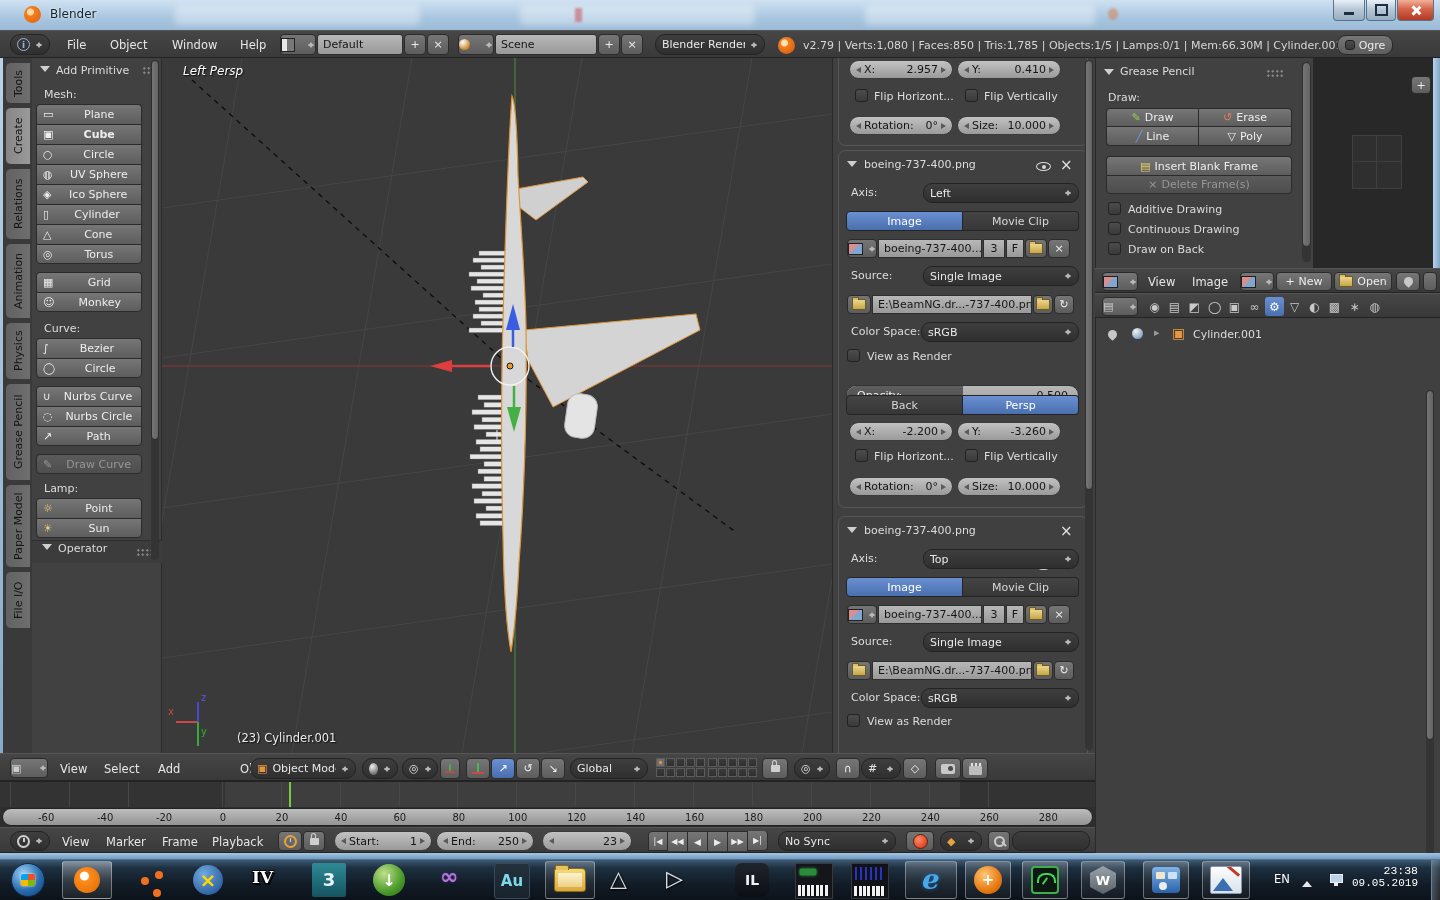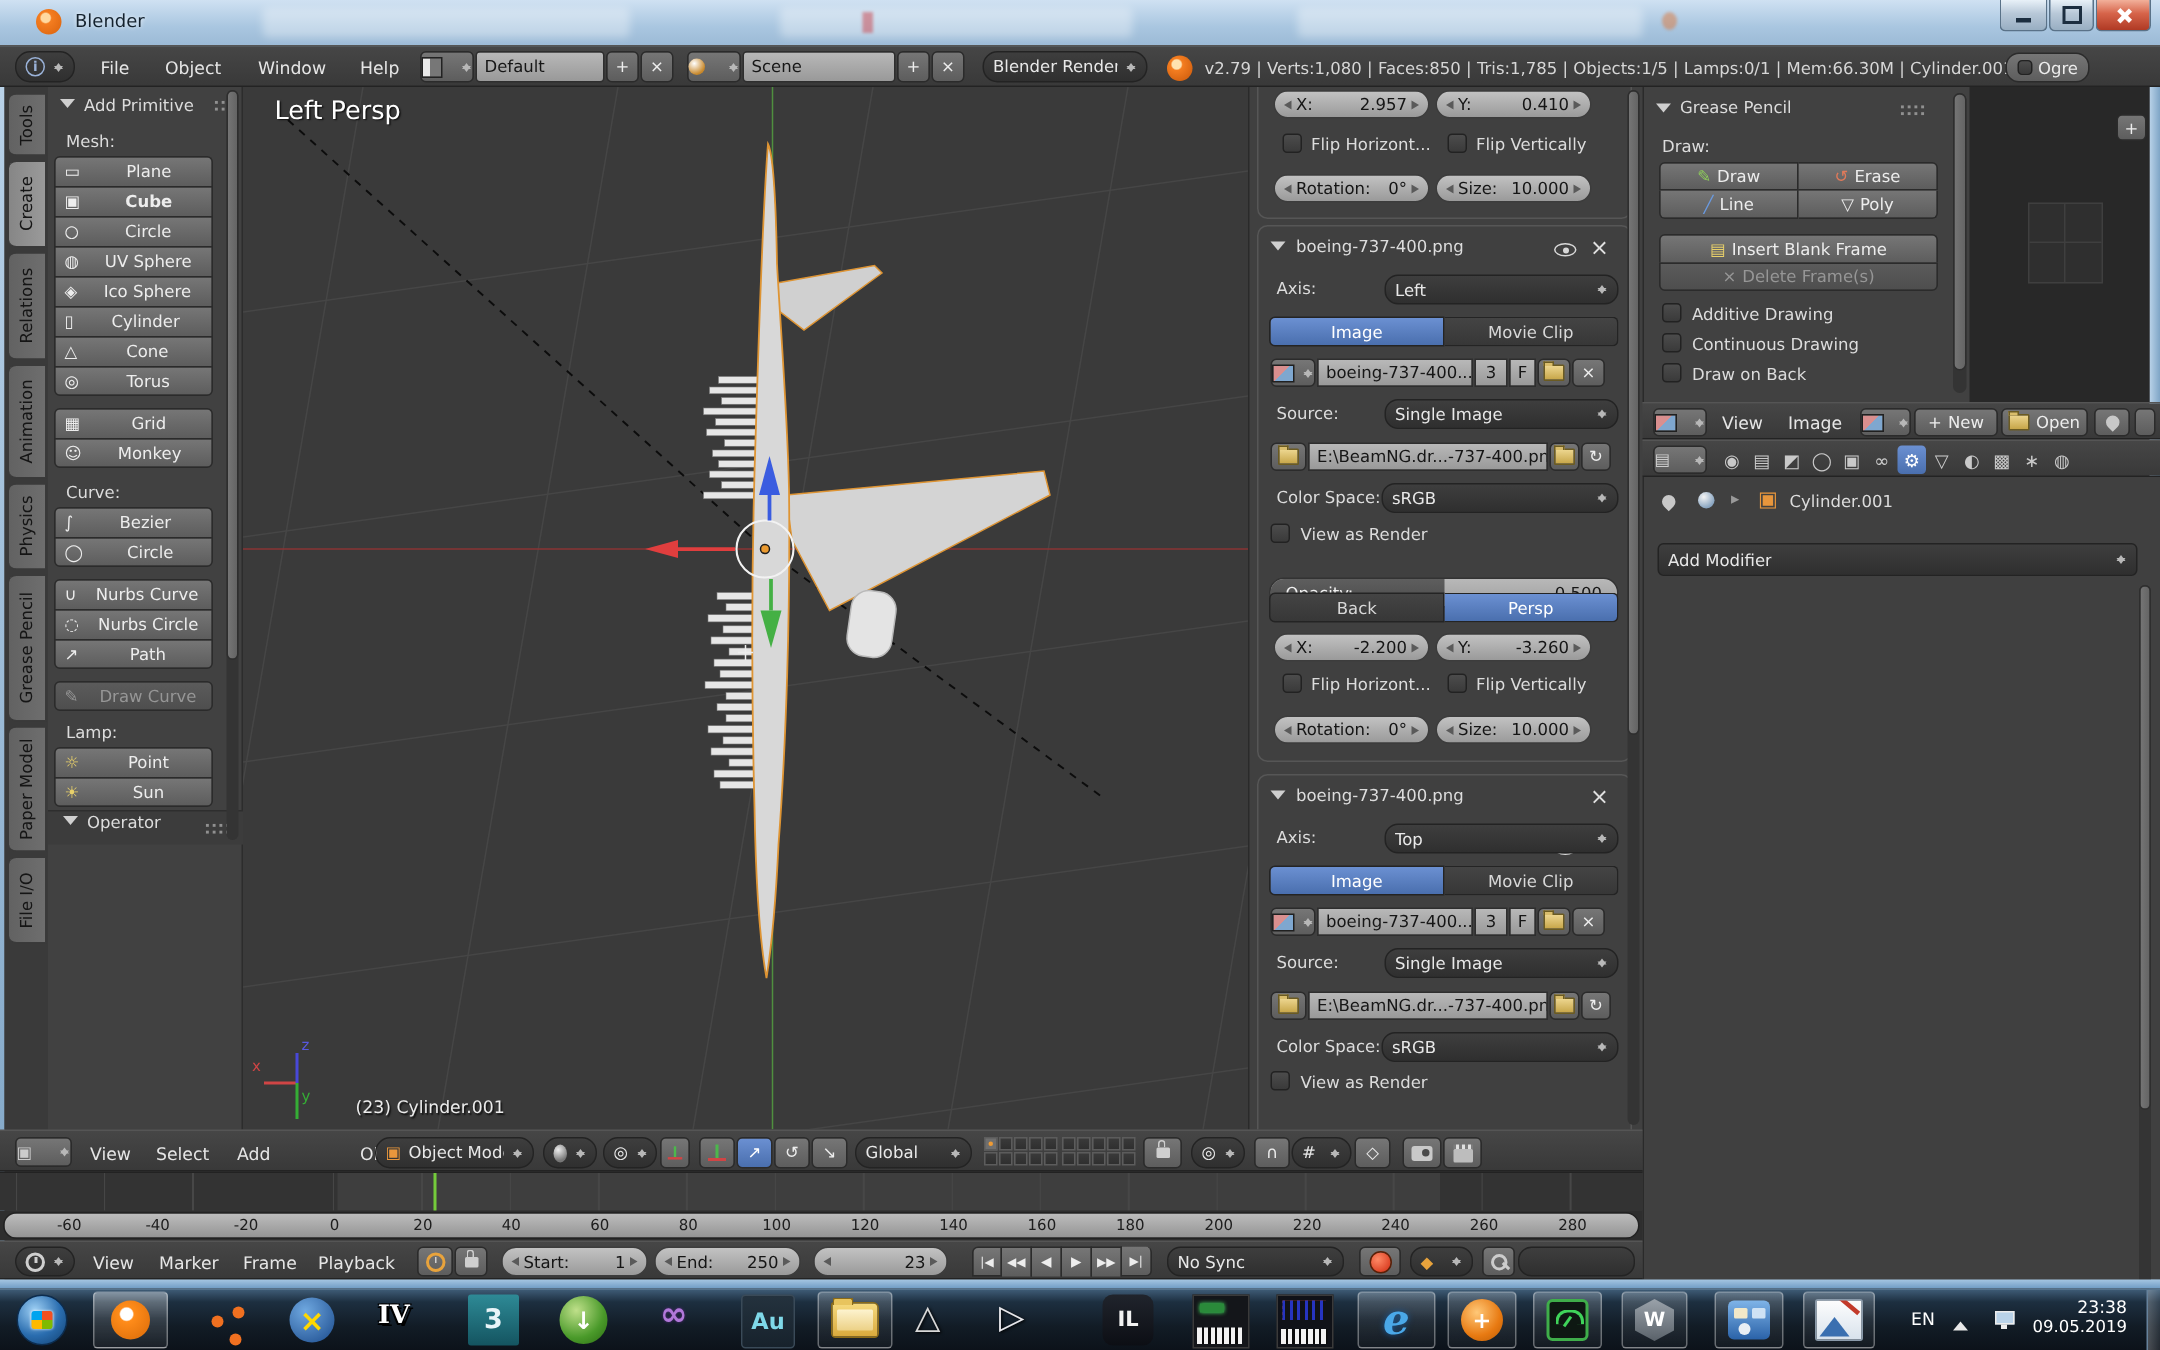--- a/index.html
+++ b/index.html
@@ -323,21 +323,21 @@
         <line x1="352" y1="328" x2="352" y2="349" stroke="#44b044" stroke-width="2.5"></line>
         <polygon points="345,349 359,349 352,374" fill="#44b044"></polygon>
         <circle cx="348" cy="308" r="3" fill="#ea9a30" stroke="#1c1c1c" stroke-width="1"></circle>
       </g>
       <g>
         <line x1="14" y1="664" x2="36" y2="664" stroke="#d04545" stroke-width="2"></line>
         <line x1="36" y1="664" x2="36" y2="644" stroke="#4848d8" stroke-width="2"></line>
         <line x1="36" y1="664" x2="36" y2="688" stroke="#35ad35" stroke-width="2"></line>
       </g>
     </svg>
-    <span class="abs" style="left:21px;top:6px;color:#fff;font-size:17px;text-shadow:1px 1px 1px #111;">Left Persp</span>
+    <span class="abs" style="left:21px;top:6px;color:#fff;font-size:12px;text-shadow:1px 1px 1px #111;font-style:italic;">Left Persp</span>
     <span class="abs" style="left:6px;top:648px;color:#d04545;font-size:10px;">x</span>
     <span class="abs" style="left:39px;top:634px;color:#5858e0;font-size:10px;">z</span>
     <span class="abs" style="left:39px;top:668px;color:#35ad35;font-size:10px;">y</span>
     <span class="abs" style="left:75px;top:673px;color:#ececec;font-size:11.5px;text-shadow:1px 1px 1px #111;">(23) Cylinder.001</span>
   </div>
 
   <div class="abs" style="left:832px;top:58px;width:263px;height:695px;background:#404040;border-left:1px solid #2a2a2a;box-sizing:border-box;overflow:hidden;">
     
     <div class="abs panelbox" style="left:5px;top:-10px;width:248px;height:96px;"></div>
     <div class="abs pill" style="left:16px;top:2px;width:104px;height:19px;">
@@ -599,24 +599,20 @@
       <span class="tabico">◍</span>
     </div>
   </div>
 
   <div class="abs" style="left:1095px;top:318px;width:345px;height:535px;background:#404040;border-left:1px solid #2a2a2a;box-sizing:border-box;">
     <span class="abs pinic" style="left:12px;top:12px;"></span>
     <span class="abs balic" style="left:36px;top:10px;"></span>
     <span class="abs" style="left:58px;top:8px;color:#9a9a9a;">▸</span>
     <span class="abs ic" style="left:76px;top:8px;color:#e8963c;font-size:14px;">▣</span>
     <span class="abs lbl" style="left:97px;top:10px;">Cylinder.001</span>
-    <div class="abs dd" style="left:9px;top:44px;width:320px;height:22px;border-radius:4px;">
-        <span class="tx">Add Modifier</span>
-        <span class="ud"></span>
-      </div>
     <div class="abs sb" style="left:330px;top:72px;width:8px;height:470px;">
         <div class="sbt" style="width:8px;height:350px;"></div>
       </div>
   </div>
 
   <div class="abs hdrbar" style="left:0;top:753px;width:1095px;height:28px;">
     <div class="abs btn" style="left:10px;top:4px;width:38px;height:20px;">
         <span class="ic" style="color:#ccc;">▣</span>
         <span class="ud"></span>
       </div>
@@ -862,20 +858,20 @@
     </div>
     <div class="abs tbbox tbi" style="left:1202px;top:1px;width:48px;height:38px;">
       <span style="width:30px;height:26px;background:linear-gradient(#fdfdfd,#d8e2ec);border:1px solid #8a9aaa;border-radius:2px;position:relative;overflow:hidden;">
         <span style="position:absolute;left:2px;bottom:2px;width:0;height:0;border-left:10px solid transparent;border-right:10px solid transparent;border-bottom:13px solid #3a6fb0;"></span>
         <span style="position:absolute;right:0px;top:2px;width:16px;height:3px;background:#c23a2a;transform:rotate(40deg);"></span>
       </span>
     </div>
     <span class="abs" style="left:1274px;top:12px;color:#fff;font-size:11.5px;">EN</span>
     <span class="abs" style="left:1302px;top:16px;width:0;height:0;border:5px solid transparent;border-bottom:6px solid #e8e8e8;"></span>
     <span class="abs netic" style="left:1330px;top:13px;"></span>
-    <div class="abs" style="left:1352px;top:4px;width:66px;height:32px;text-align:right;color:#fff;">
+    <div class="abs" style="left:1352px;top:4px;width:66px;height:32px;text-align:right;color:#fff;font-family:Liberation Mono, monospace;">
       <div style="font-size:11.5px;">23:38</div>
       <div style="font-size:11px;">09.05.2019</div>
     </div>
     <div class="abs" style="left:1431px;top:0;width:9px;height:41px;background:linear-gradient(90deg,rgba(255,255,255,.25),rgba(255,255,255,.08));border-left:1px solid #66829c;"></div>
   </div>
 
 </div>
 
 </body></html>

